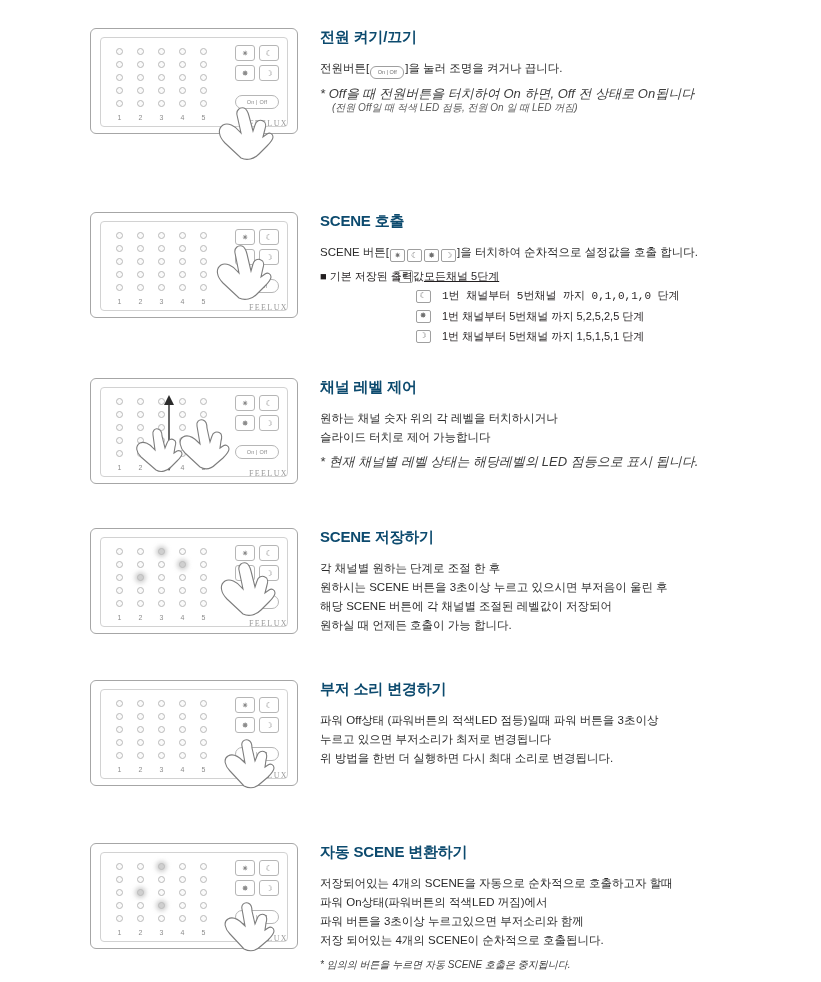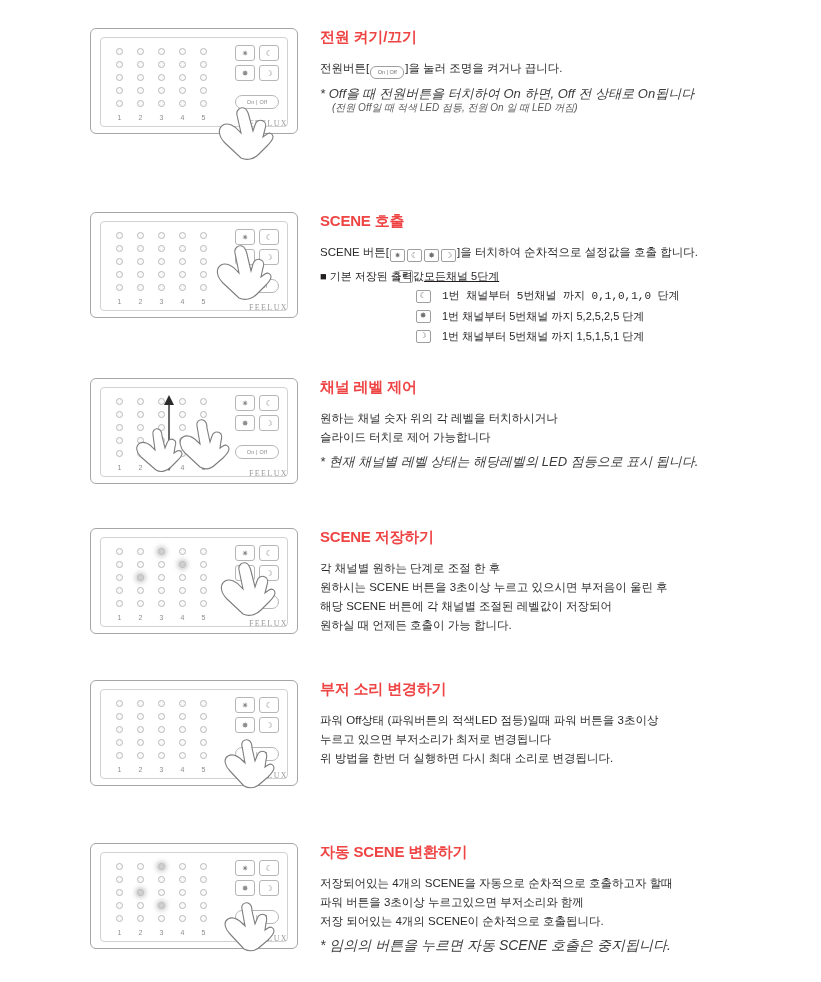--- a/index.html
+++ b/index.html
@@ -137,21 +137,21 @@
   }
   
   .text-col {
     padding-left: 22px;
     flex: 1 1 auto;
   }
   h2.heading {
     font-size: 15px;
     font-weight: bold;
     margin: 0 0 12px 0;
-    color: #ef4444;
+    color: #0c4a6e;
     letter-spacing: -0.2px;
   }
   .body-line {
     font-size: 11.5px;
     line-height: 19px;
     color: #2b2b2b;
     margin: 0;
   }
   .note {
     font-size: 13px;
@@ -638,19 +638,20 @@
       <div class="brand">FEELUX</div>
       <svg class="hand" style="left:126px; top:48px;" width="74" height="66" viewBox="0 0 74 66">
         <g fill="#ffffff" stroke="#7d7d7d" stroke-width="1.1">
           <path d="M13 42 C8 37 6 30 11 27 C16 24 22 28 26 32 L28 34 L25 17 C24 13 27 10 31 11 C34 12 35 15 35 19 L38 32 L40 27 C41 23 45 21 48 23 C50 24 50 28 49 31 L48 38 L51 36 C54 34 57 36 57 39 C57 42 54 45 51 48 L44 54 C39 59 33 60 27 57 Z"></path>
         </g>
       </svg>
     </div>
     <div class="text-col">
       <h2 class="heading">자동 SCENE 변환하기</h2>
       <p class="body-line">저장되어있는 4개의 SCENE을 자동으로 순차적으로 호출하고자 할때</p>
+      <p class="body-line">파워 On상태(파워버튼의 적색LED 꺼짐)에서</p>
       <p class="body-line">파워 버튼을 3초이상 누르고있으면 부저소리와 함께</p>
       <p class="body-line">저장 되어있는 4개의 SCENE이 순차적으로 호출됩니다.</p>
-      <div class="note" style="font-size:14px;">* 임의의 버튼을 누르면 자동 SCENE 호출은 중지됩니다.</div>
+      <div class="note" style="font-size:10px;">* 임의의 버튼을 누르면 자동 SCENE 호출은 중지됩니다.</div>
     </div>
   </div>
 
 </div>
 
 </body></html>

